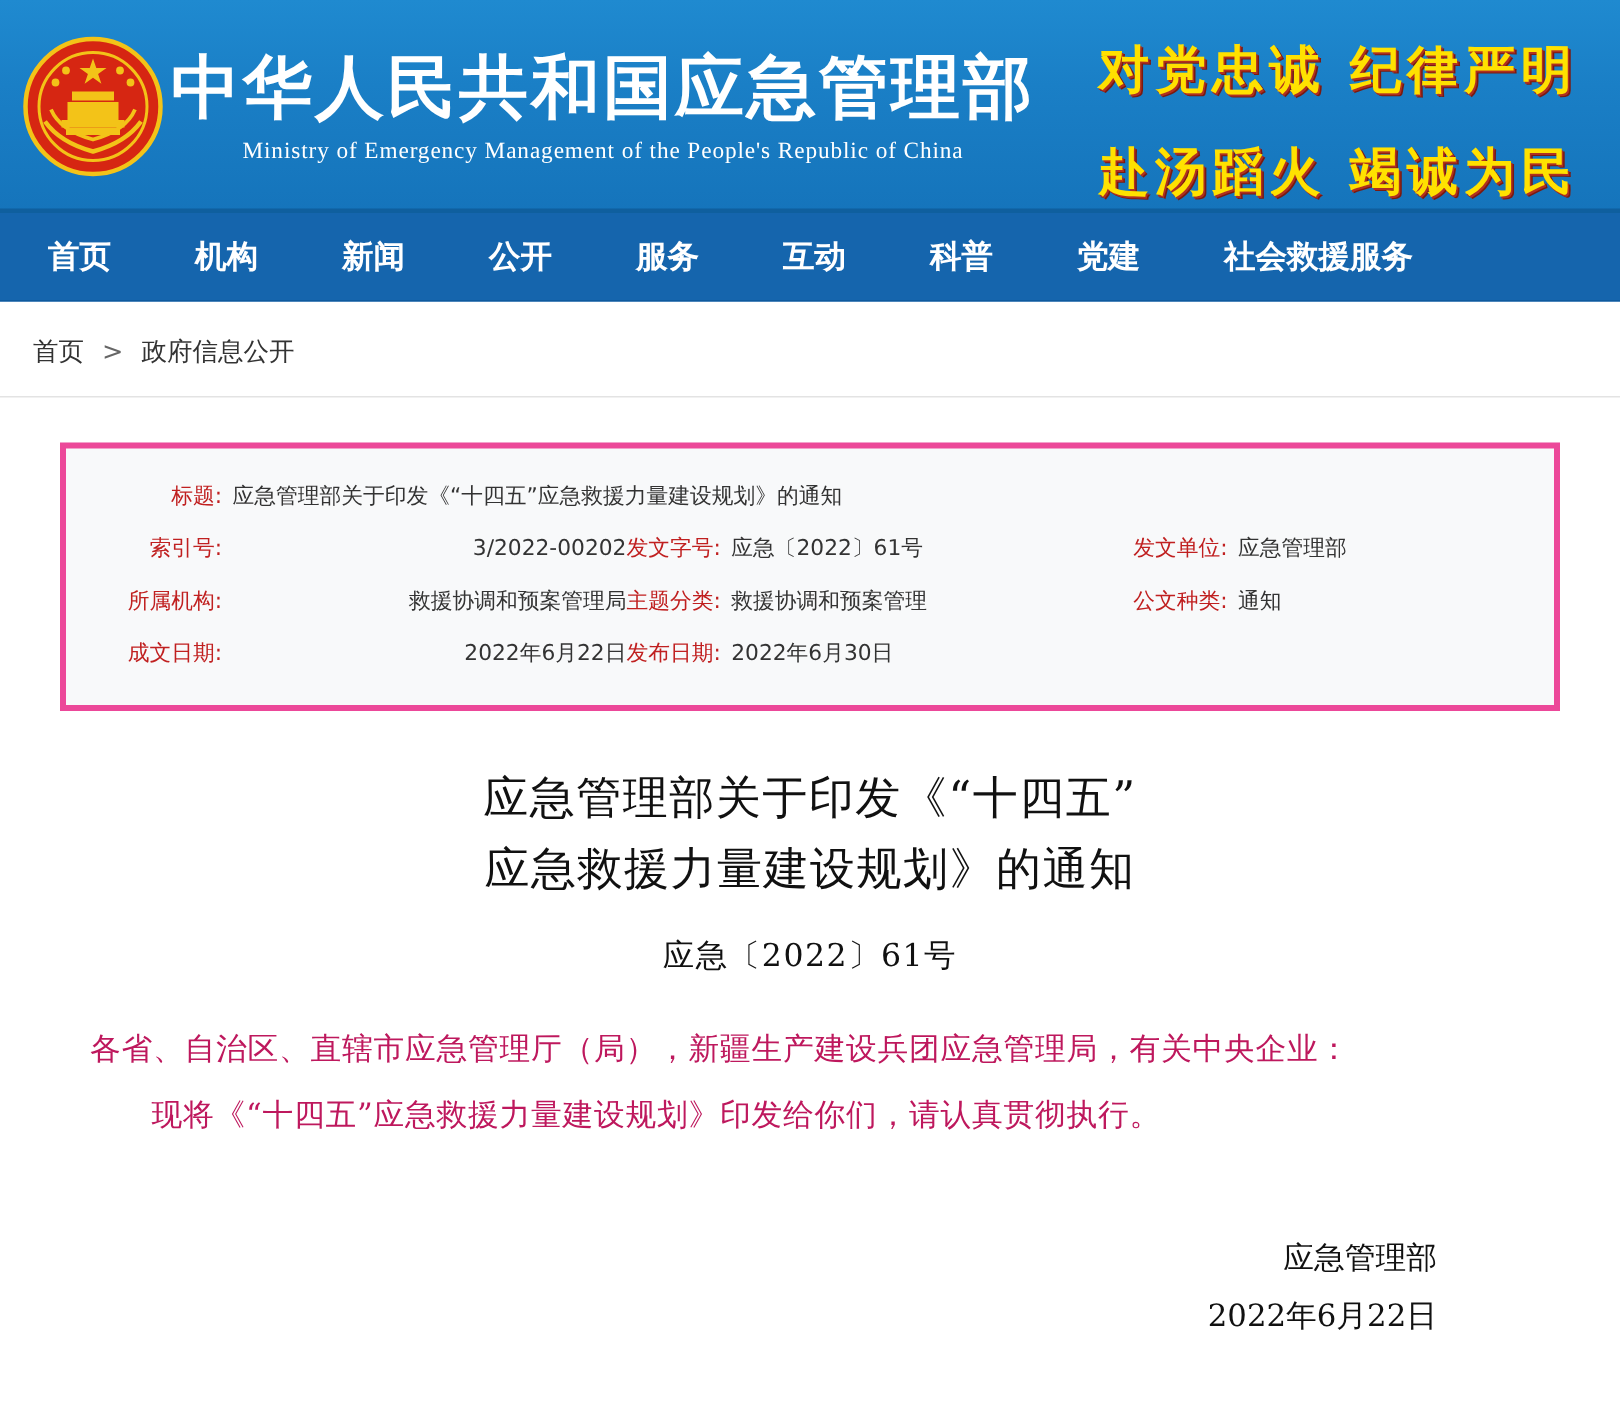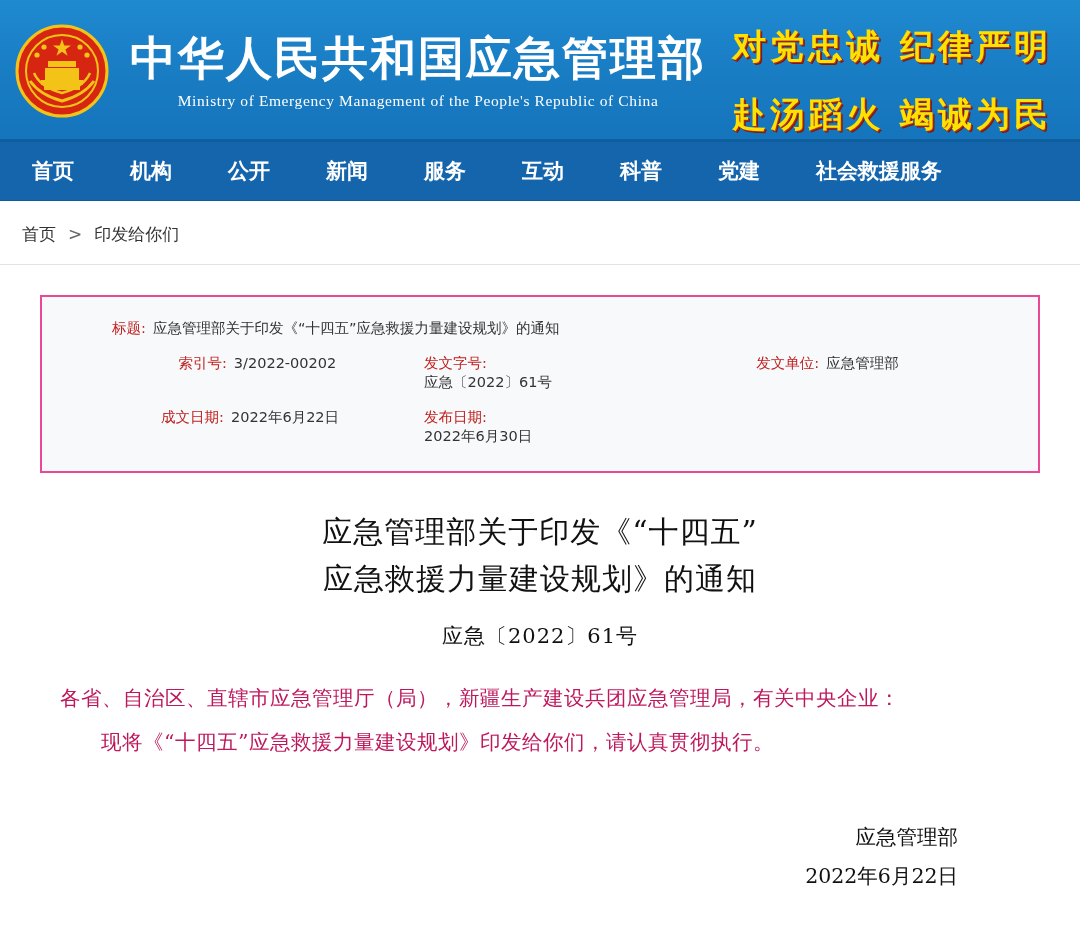--- a/index.html
+++ b/index.html
@@ -35,21 +35,21 @@
   .emblem {
     width: 96px;
     height: 96px;
     margin-left: 14px;
     flex: 0 0 auto;
     position: relative;
   }
   .emblem svg { display: block; }
 
   .title-block {
-    margin-left: 20px;
+    margin-left: 4px;
     display: flex;
     flex-direction: column;
     justify-content: center;
     flex: 0 0 auto;
   }
   .cn-title {
     font-family: "DejaVu Sans", sans-serif;
     font-size: 46px;
     font-weight: bold;
     color: #ffffff;
@@ -122,37 +122,37 @@
   }
   .crumb a {
     color: #333333;
     text-decoration: none;
   }
 
   
   .meta-box {
     margin: 30px 40px 0 40px;
     background: #f8f9fa;
-    border: 2px solid #ec4899;
+    border: 4px solid #ec4899;
     padding: 22px 26px 20px 26px;
   }
   .meta-row {
     display: flex;
     align-items: flex-start;
     margin-bottom: 16px;
   }
   .meta-row:last-child { margin-bottom: 5px; }
   .meta-cell {
     display: flex;
     align-items: baseline;
     font-family: "DejaVu Sans", sans-serif;
     font-size: 14.5px;
   }
-  .meta-cell.c1 { width: 355px; justify-content: center; }
-  .meta-cell.c2 { width: 345px; flex-direction: column; }
+  .meta-cell.c1 { width: 355px; justify-content: space-between; }
+  .meta-cell.c2 { width: 345px; }
   .meta-cell.c3 { width: 260px; }
   .meta-cell.full { width: 100%; }
   .meta-cell.c1 .mlabel,
   .meta-cell.full .mlabel { min-width: 78px; text-align: right; }
   .mlabel {
     color: #c02020;
     white-space: nowrap;
   }
   .mval {
     color: #333333;
@@ -236,32 +236,32 @@
 
     <div class="slogan">
       <div class="slogan-line">对党忠诚  纪律严明</div>
       <div class="slogan-line">赴汤蹈火  竭诚为民</div>
     </div>
   </div>
 
   <div class="nav">
     <div class="nav-item">首页</div>
     <div class="nav-item">机构</div>
+    <div class="nav-item">新闻</div>
     <div class="nav-item">公开</div>
-    <div class="nav-item">新闻</div>
     <div class="nav-item">服务</div>
     <div class="nav-item">互动</div>
     <div class="nav-item">科普</div>
     <div class="nav-item">党建</div>
     <div class="nav-item">社会救援服务</div>
   </div>
 
   <div class="crumb-wrap">
     <div class="crumb">
-      <a href="#">首页</a><span class="sep">&gt;</span><span>印发给你们</span>
+      <a href="#">首页</a><span class="sep">&gt;</span><span>政府信息公开</span>
     </div>
   </div>
 
   <div class="meta-box">
 
     <div class="meta-row">
       <div class="meta-cell full">
         <span class="mlabel">标题:</span>
         <span class="mval">应急管理部关于印发《“十四五”应急救援力量建设规划》的通知</span>
       </div>
@@ -275,20 +275,34 @@
       <div class="meta-cell c2">
         <span class="mlabel">发文字号:</span>
         <span class="mval">应急〔2022〕61号</span>
       </div>
       <div class="meta-cell c3">
         <span class="mlabel">发文单位:</span>
         <span class="mval">应急管理部</span>
       </div>
     </div>
 
+    <div class="meta-row">
+      <div class="meta-cell c1">
+        <span class="mlabel">所属机构:</span>
+        <span class="mval">救援协调和预案管理局</span>
+      </div>
+      <div class="meta-cell c2">
+        <span class="mlabel">主题分类:</span>
+        <span class="mval">救援协调和预案管理</span>
+      </div>
+      <div class="meta-cell c3">
+        <span class="mlabel">公文种类:</span>
+        <span class="mval">通知</span>
+      </div>
+    </div>
 
     <div class="meta-row">
       <div class="meta-cell c1">
         <span class="mlabel">成文日期:</span>
         <span class="mval">2022年6月22日</span>
       </div>
       <div class="meta-cell c2">
         <span class="mlabel">发布日期:</span>
         <span class="mval">2022年6月30日</span>
       </div>

